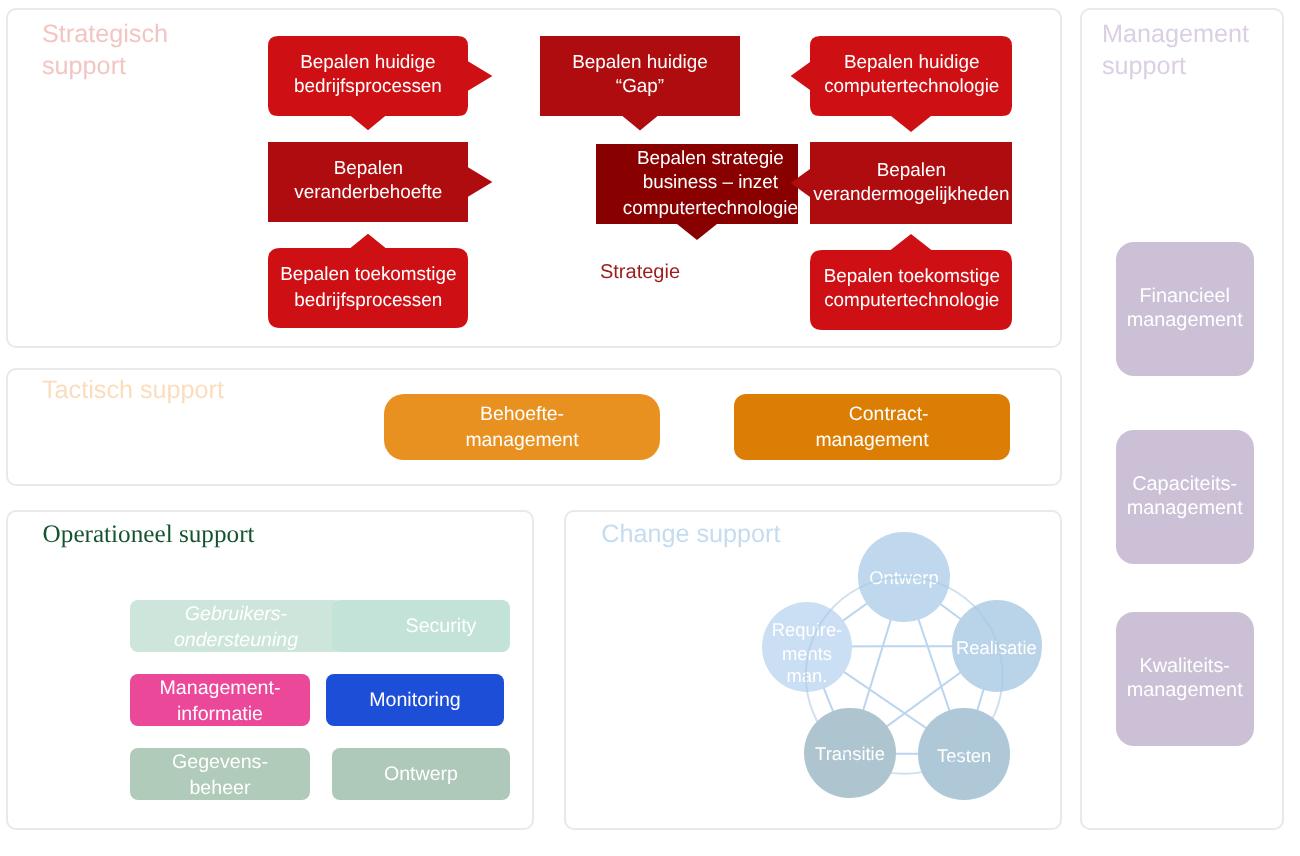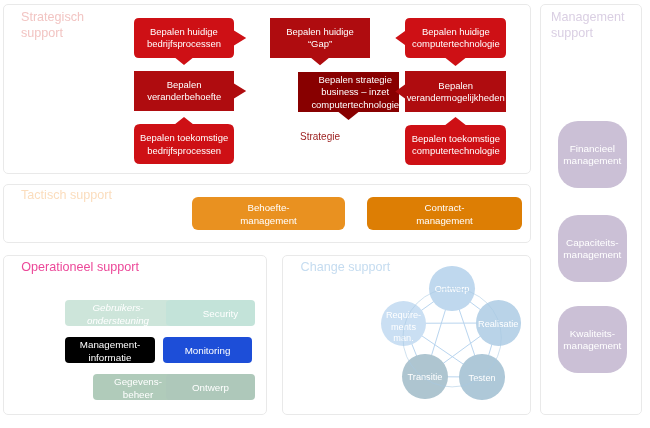--- a/index.html
+++ b/index.html
@@ -9,21 +9,21 @@
   .panel{position:absolute;background:#fff;border:1px solid #e9e9e9;border-radius:5px;box-sizing:border-box;}
   .panel-title{position:absolute;font-size:12.6px;line-height:15.7px;font-weight:400;white-space:pre-line;}
   
   #p-strat{left:3px;top:4px;width:527.5px;height:169.5px;}
   #p-tact{left:3px;top:184px;width:527.5px;height:58.5px;}
   #p-oper{left:3px;top:255px;width:263.7px;height:159.7px;}
   #p-chg{left:282px;top:255px;width:249px;height:159.7px;}
   #p-mgmt{left:539.8px;top:4px;width:102.1px;height:410.7px;}
   #t-strat{left:21px;top:10.2px;color:#f2c5c3;}
   #t-tact{left:21px;top:187.7px;color:#fbddbd;}
-  #t-oper{left:21.3px;top:259.5px;color:#ec4899;}
+  #t-oper{left:21.3px;top:259.5px;color:#14532d;font-family:Liberation Serif, serif;}
   #t-chg{left:300.6px;top:260.4px;color:#c5dcf0;}
   #t-mgmt{left:551px;top:9.8px;color:#dacfe3;}
 
   
   .sb{position:absolute;color:#fff;box-sizing:border-box;font-size:9.45px;line-height:12.35px;}
   .sb .lbl{position:absolute;left:0;right:0;top:0.8px;bottom:0;z-index:2;white-space:pre-line;display:flex;align-items:center;justify-content:center;text-align:center;}
   .sb svg{position:absolute;left:0;top:0;overflow:visible;display:block;}
 
   
   #sb1{left:134px;top:18.1px;width:99.9px;height:39.6px;}
@@ -33,32 +33,32 @@
   #sb5{left:269.7px;top:72px;width:115px;height:39.9px;margin-left:28px;}
   #sb6{left:405.2px;top:18px;width:101.4px;height:39.6px;}
   #sb7{left:405.2px;top:71.3px;width:101px;height:40.6px;}
   #sb8{left:405.2px;top:124.9px;width:101.4px;height:39.9px;}
 
   
   #strategie{position:absolute;color:#9b1c1c;font-size:10px;left:270px;top:129.5px;width:100px;text-align:center;line-height:14px;}
 
   
   .tb{position:absolute;border-radius:6px;color:#fff;display:flex;align-items:center;justify-content:center;text-align:center;font-size:9.7px;line-height:12.5px;white-space:pre-line;top:197px;height:33px;padding-top:2px;box-sizing:border-box;}
-  #tb1{left:192px;width:153px;background:#e99120;}
-  #tb2{left:367px;width:155px;background:#dd7e04;}
+  #tb1{left:192px;width:138px;background:#e99120;border-radius:10px;}
+  #tb2{left:367px;width:138px;background:#dd7e04;text-align:right;}
   
   .ob{position:absolute;border-radius:4px;color:#fff;display:flex;align-items:center;justify-content:center;text-align:center;font-size:9.8px;line-height:13px;white-space:pre-line;height:26px;padding-top:1.5px;box-sizing:border-box;}
   #ob1{left:65px;top:300px;width:106px;background:#cde5da;font-style:italic;}
   #ob2{left:166px;top:300px;width:89px;background:#c3e3d9;padding-left:20px;}
-  #ob3{left:65px;top:337px;width:90px;background:#000000;}
+  #ob3{left:65px;top:337px;width:90px;background:#ec4899;}
   #ob4{left:163px;top:337px;width:89px;background:#1d4ed8;}
-  #ob5{left:65px;top:374px;width:90px;background:#b0cbba;margin-left:28px;}
+  #ob5{left:65px;top:374px;width:90px;background:#b0cbba;}
   #ob6{left:166px;top:374px;width:89px;background:#aec8ba;}
   
-  .mb{position:absolute;border-radius:20px;color:#fff;display:flex;align-items:center;justify-content:center;text-align:center;font-size:9.95px;line-height:11.5px;white-space:pre-line;left:558px;width:68.7px;height:67px;background:#cbc0d6;}
+  .mb{position:absolute;border-radius:9px;color:#fff;display:flex;align-items:center;justify-content:center;text-align:center;font-size:9.95px;line-height:11.5px;white-space:pre-line;left:558px;width:68.7px;height:67px;background:#cbc0d6;}
   #mb1{top:121px;}
   #mb2{top:215px;}
   #mb3{top:306px;}
   
   .circ{position:absolute;border-radius:50%;color:#fff;display:flex;align-items:center;justify-content:center;text-align:center;font-size:9.2px;line-height:11.6px;white-space:pre-line;z-index:2;width:45.4px;height:45.4px;padding-top:3px;box-sizing:border-box;}
   #c1{left:429.3px;top:265.7px;background:#bfd8ee;}
   #c2{left:475.5px;top:300.3px;background:#b9d3e8;}
   #c3{left:459.4px;top:354.3px;background:#aec8d8;}
   #c4{left:402.3px;top:354.0px;background:#aec5d0;}
   #c5{left:380.8px;top:300.6px;background:#cadff3;padding-top:8.5px;line-height:11.9px;}

